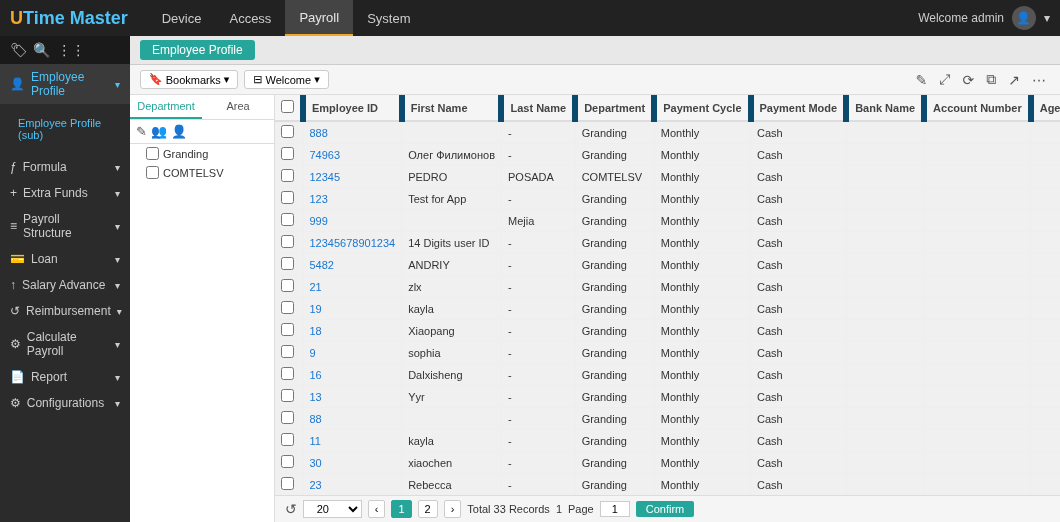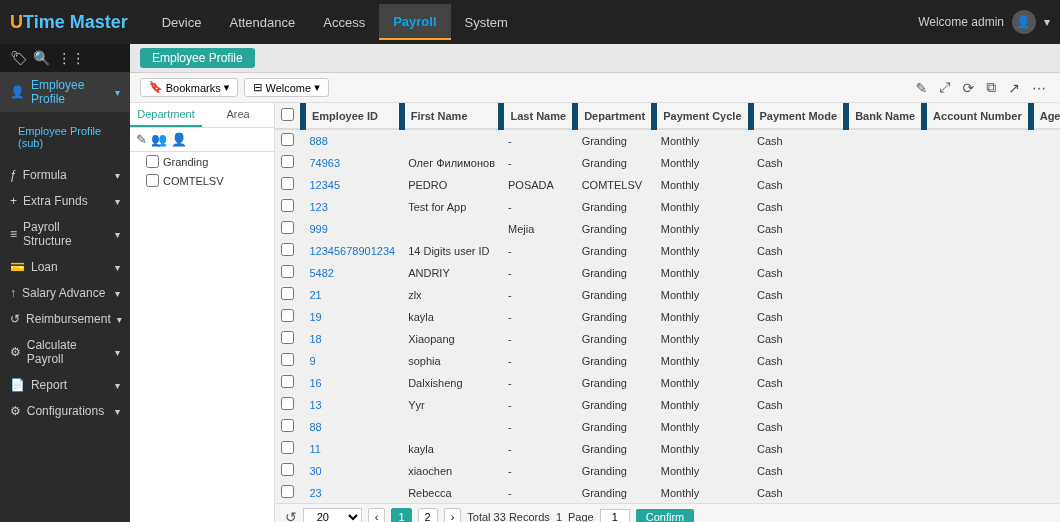--- a/index.html
+++ b/index.html
@@ -1,21 +1,21 @@
 <!DOCTYPE html>
 <html><head>
   <meta charset="utf-8">
   <style>
     * { box-sizing: border-box; margin: 0; padding: 0; }
     body { font-family: Arial, sans-serif; font-size: 12px; background: #f0f0f0; color: #333; overflow: hidden; }
 
     
     .top-nav {
       background: #222;
-      height: 44px;
+      height: 36px;
       display: flex;
       align-items: center;
       padding: 0 10px;
     }
     .brand {
       font-size: 18px;
       font-weight: bold;
       color: #fff;
       margin-right: 20px;
     }
@@ -24,21 +24,21 @@
     .nav-items { display: flex; flex: 1; }
     .nav-item {
       color: #ccc;
       padding: 0 14px;
       height: 36px;
       display: flex;
       align-items: center;
       cursor: pointer;
       font-size: 13px;
     }
-    .nav-item:hover, .nav-item.active { color: #0ea5e9; background: #444; font-weight: bold; }
+    .nav-item:hover, .nav-item.active { color: #e5e5e5; background: #444; }
     .nav-item.active { border-bottom: 2px solid #f5a623; }
     .nav-right {
       color: #ccc;
       font-size: 12px;
       display: flex;
       align-items: center;
       gap: 8px;
     }
     .nav-right .user-icon {
       width: 24px; height: 24px;
@@ -272,21 +272,20 @@
   </style>
 </head>
 <body>
 
 <div class="top-nav">
   <div class="brand">
     <span class="u">U</span><span class="rest">Time Master</span>
   </div>
   <div class="nav-items">
     <div class="nav-item">Device</div>
-    <div class="nav-item">Attendance</div>
     <div class="nav-item">Access</div>
     <div class="nav-item active">Payroll</div>
     <div class="nav-item">System</div>
   </div>
   <div class="nav-right">
     <span>Welcome admin</span>
     <div class="user-icon">👤</div>
     <span style="color:#ccc; cursor:pointer;">▾</span>
   </div>
 </div>

